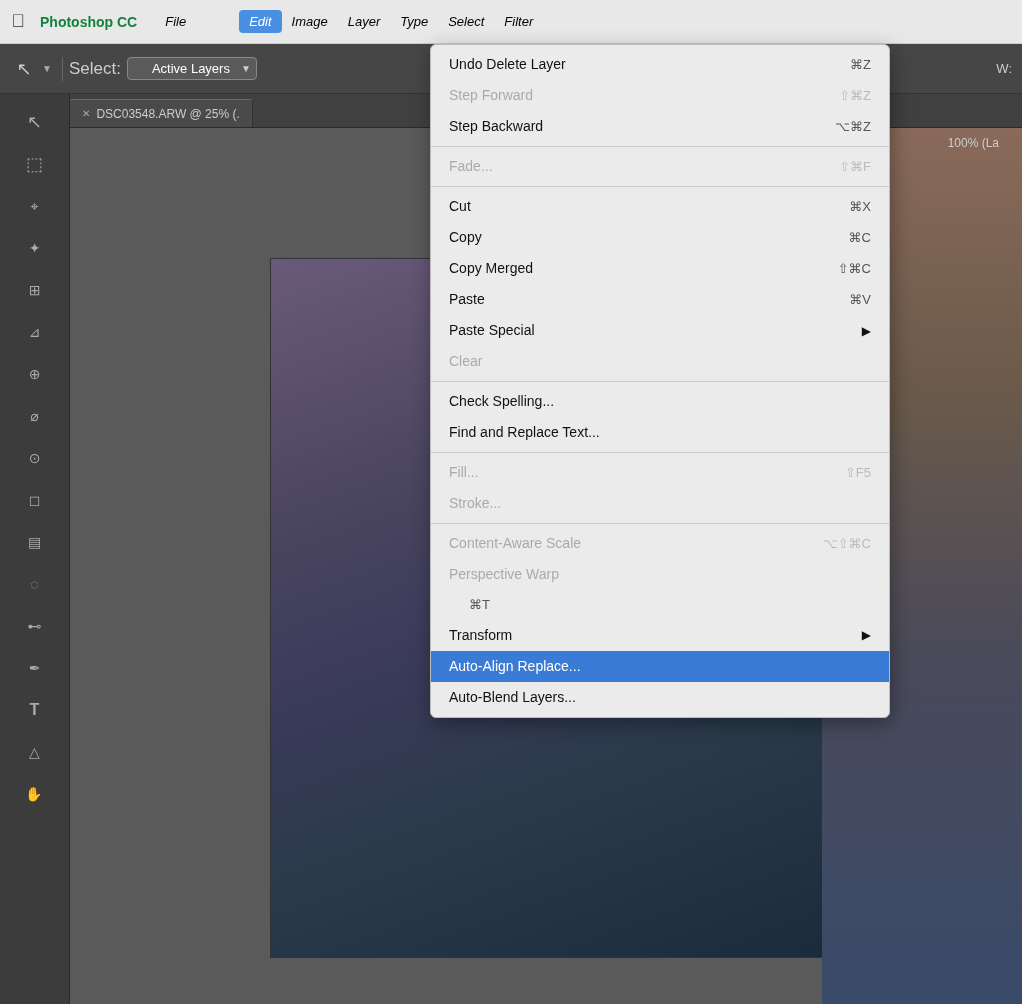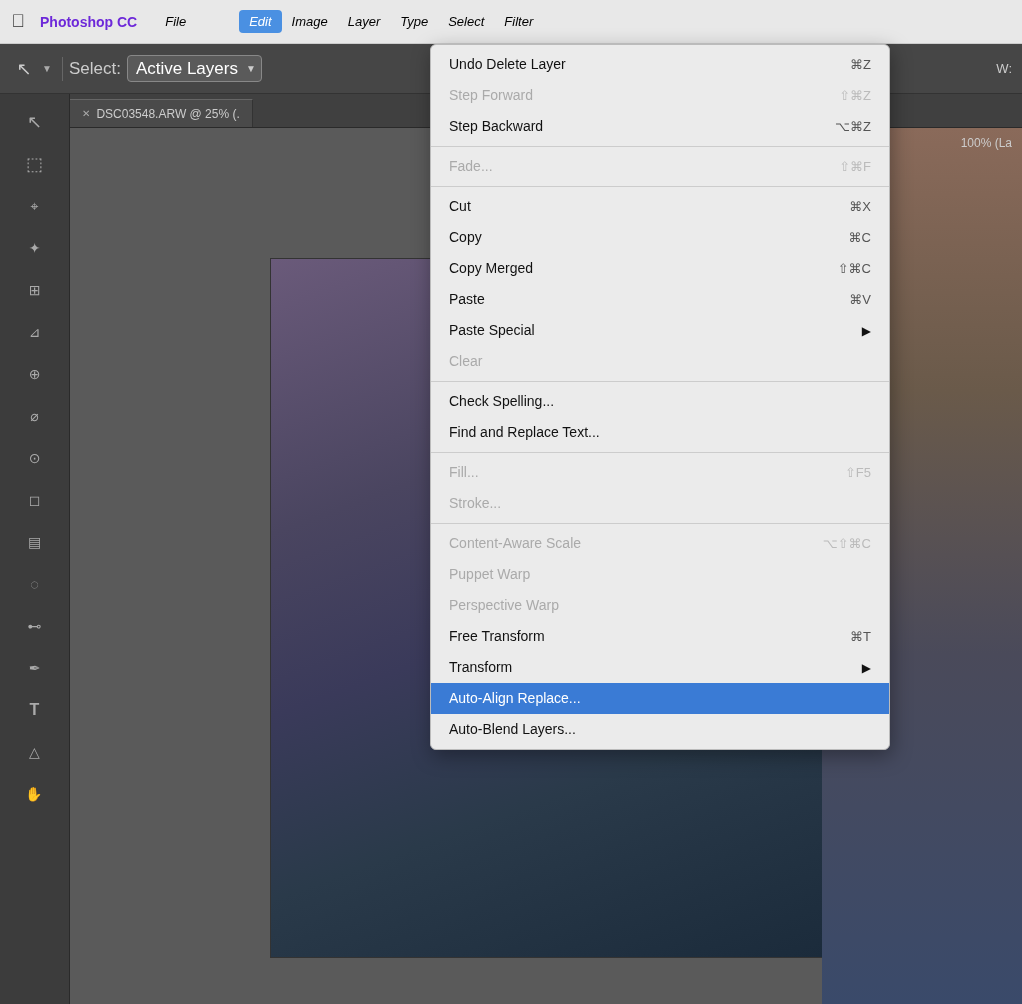--- a/index.html
+++ b/index.html
@@ -29,21 +29,21 @@
       margin-right: 12px;
       display: flex; align-items: center; justify-content: center;
     }
     .apple-logo {
       font-size: 18px;
       color: #333;
     }
     .menubar-app-name {
       font-size: 14px;
       font-weight: bold;
-      color: #6d28d9;
+      color: #15803d;
       margin-right: 18px;
     }
     .menubar-item {
       font-size: 13px;
       color: #000;
       padding: 4px 10px;
       border-radius: 4px;
       cursor: default;
       font-style: italic;
     }
@@ -80,22 +80,22 @@
     .toolbar-select-label {
       color: #ccc;
       font-size: 17px;
       margin-right: 6px;
     }
     .toolbar-select-dropdown {
       background: #5a5a5a;
       border: 1px solid #888;
       border-radius: 4px;
       color: #fff;
-      font-size: 17px;
-      padding: 3px 22px 3px 8px;
+      font-size: 13px;
+      padding: 3px 22px 3px 24px;
       appearance: none;
       position: relative;
       cursor: pointer;
       min-width: 130px;
     }
     .toolbar-select-wrap {
       position: relative;
       display: flex; align-items: center;
     }
     .toolbar-select-arrow {
@@ -291,21 +291,21 @@
   <div class="tab">
     <span class="tab-close">✕</span>
     <span>DSC03548.ARW @ 25% (.</span>
   </div>
 </div>
 
 <div class="canvas-area">
   <div class="canvas-image"></div>
   <div class="canvas-image-right"></div>
 
-  <div style="position:absolute;top:8px;right:10px;color:#ccc;font-size:12px;">100% (La</div>
+  <div style="position:absolute;top:8px;right:23px;color:#ccc;font-size:12px;">100% (La</div>
 </div>
 
 <div class="dropdown-menu">
 
   <div class="menu-item">
     <span class="menu-item-text">Undo Delete Layer</span>
     <span class="menu-shortcut">⌘Z</span>
   </div>
 
   <div class="menu-item disabled">
@@ -372,30 +372,26 @@
   <div class="menu-item disabled">
     <span class="menu-item-text">Stroke...</span>
   </div>
   <div class="menu-separator"></div>
 
   <div class="menu-item disabled">
     <span class="menu-item-text">Content-Aware Scale</span>
     <span class="menu-shortcut">⌥⇧⌘C</span>
   </div>
 
-  <div class="menu-item disabled">
-    <span class="menu-item-text">Puppet Warp</span>
-  </div>
 
   <div class="menu-item disabled">
     <span class="menu-item-text">Perspective Warp</span>
   </div>
 
   <div class="menu-item">
-    <span class="menu-item-text">Free Transform</span>
     <span class="menu-shortcut">⌘T</span>
   </div>
 
   <div class="menu-item">
     <span class="menu-item-text">Transform</span>
     <span class="menu-arrow">▶</span>
   </div>
 
   <div class="menu-item highlighted">
     <span class="menu-item-text">Auto-Align Replace...</span>

